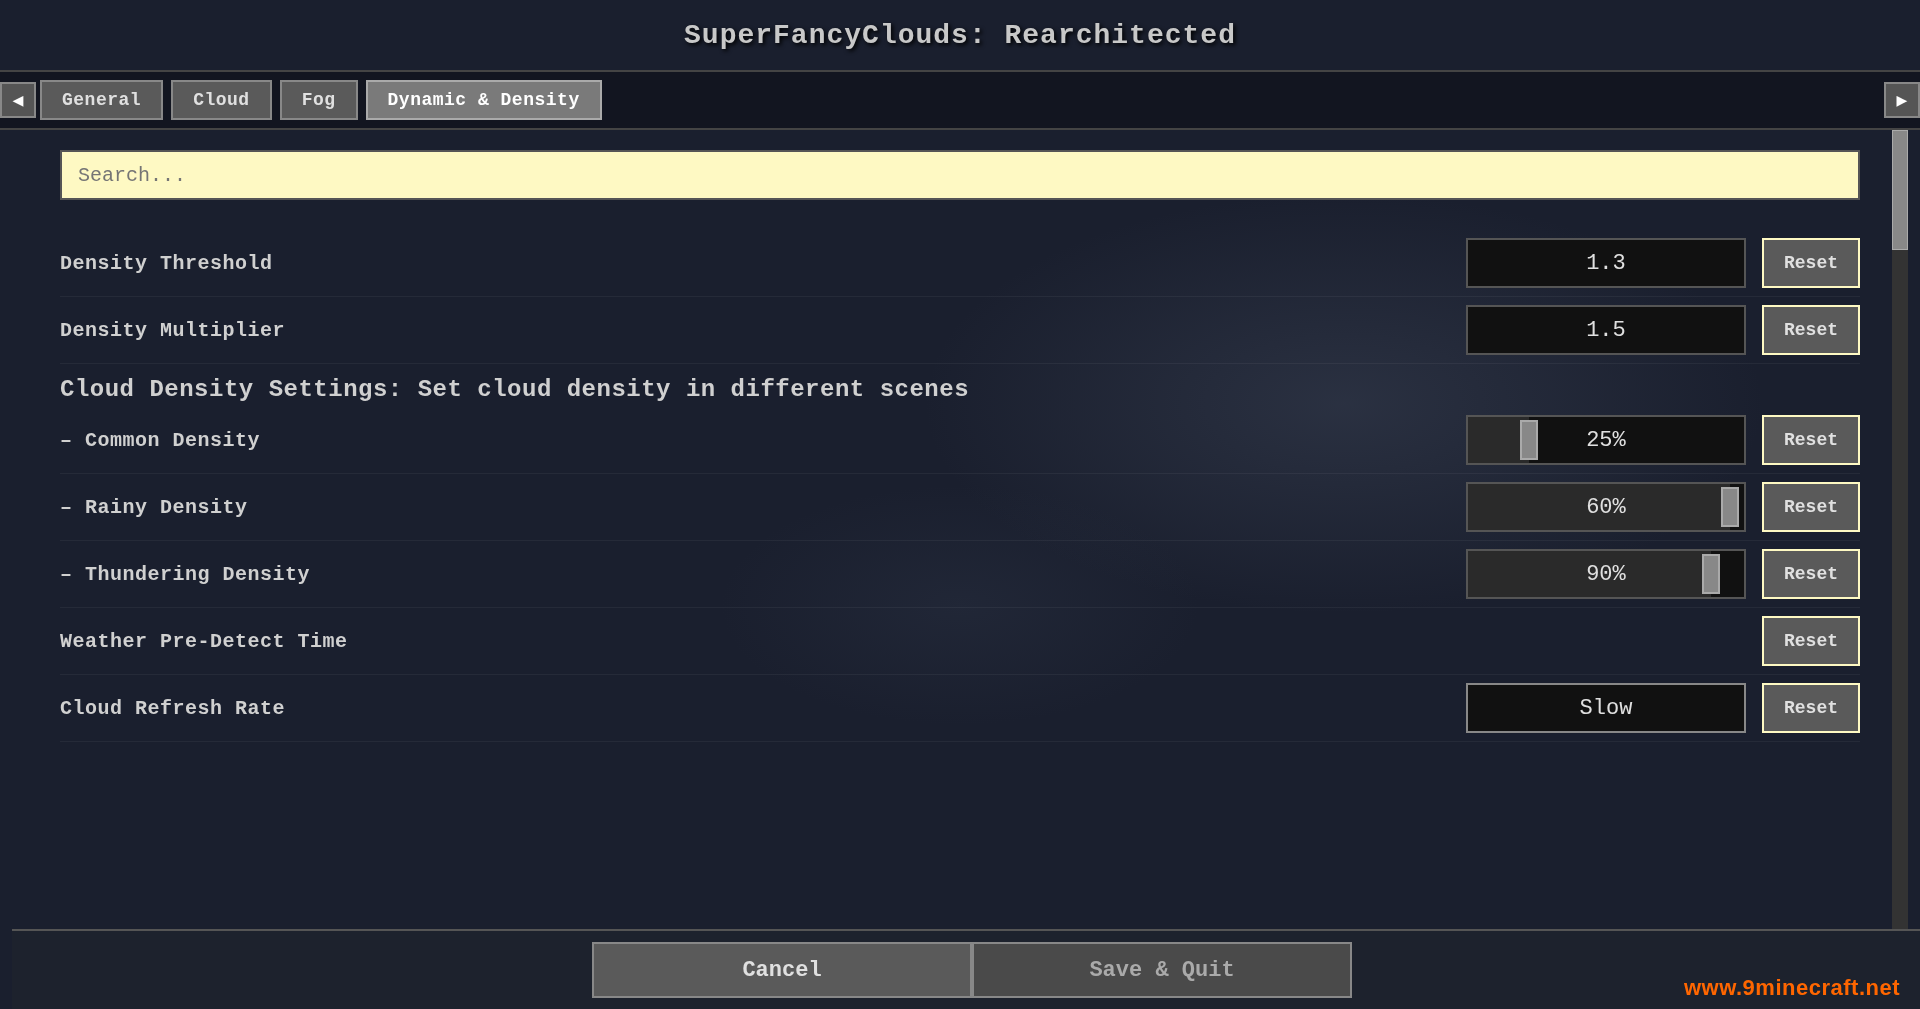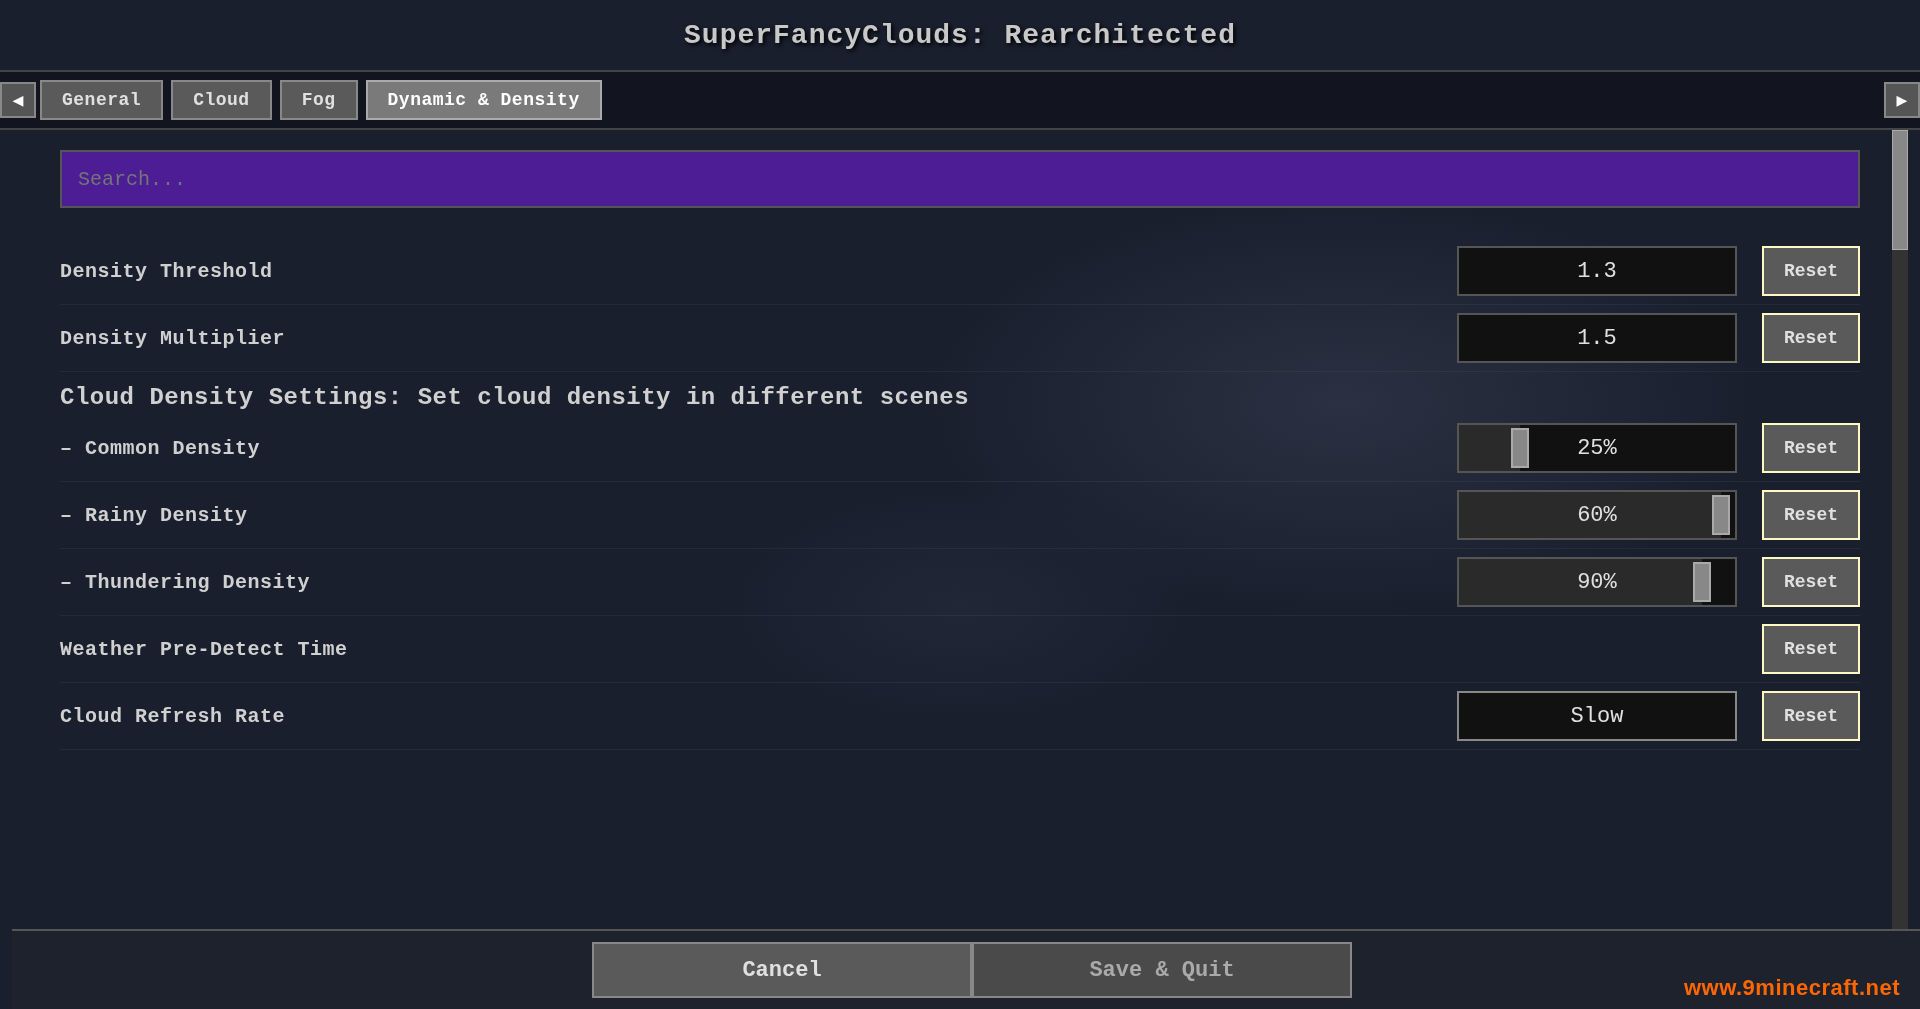--- a/index.html
+++ b/index.html
@@ -99,22 +99,22 @@
     }
 
     .search-bar {
       width: 760px;
       margin: 0 auto 30px auto;
       display: block;
     }
 
     .search-input {
       width: 100%;
-      height: 58px;
-      background: #4c1d95;
+      height: 50px;
+      background: #fef9c3;
       border: 2px solid #555;
       color: #888;
       font-family: 'Courier New', Courier, monospace;
       font-size: 20px;
       padding: 0 16px;
       outline: none;
     }
 
     .settings-list {
       display: flex;
@@ -142,21 +142,21 @@
       color: #d0d0d0;
       font-size: 24px;
       font-weight: bold;
       padding: 12px 0 4px 0;
       letter-spacing: 0.5px;
     }
 
     .setting-control {
       display: flex;
       align-items: flex-start;
-      gap: 25px;
+      gap: 16px;
     }
 
     .value-input {
       width: 280px;
       height: 50px;
       background: #111;
       border: 2px solid #555;
       color: #e0e0e0;
       font-family: 'Courier New', Courier, monospace;
       font-size: 22px;

